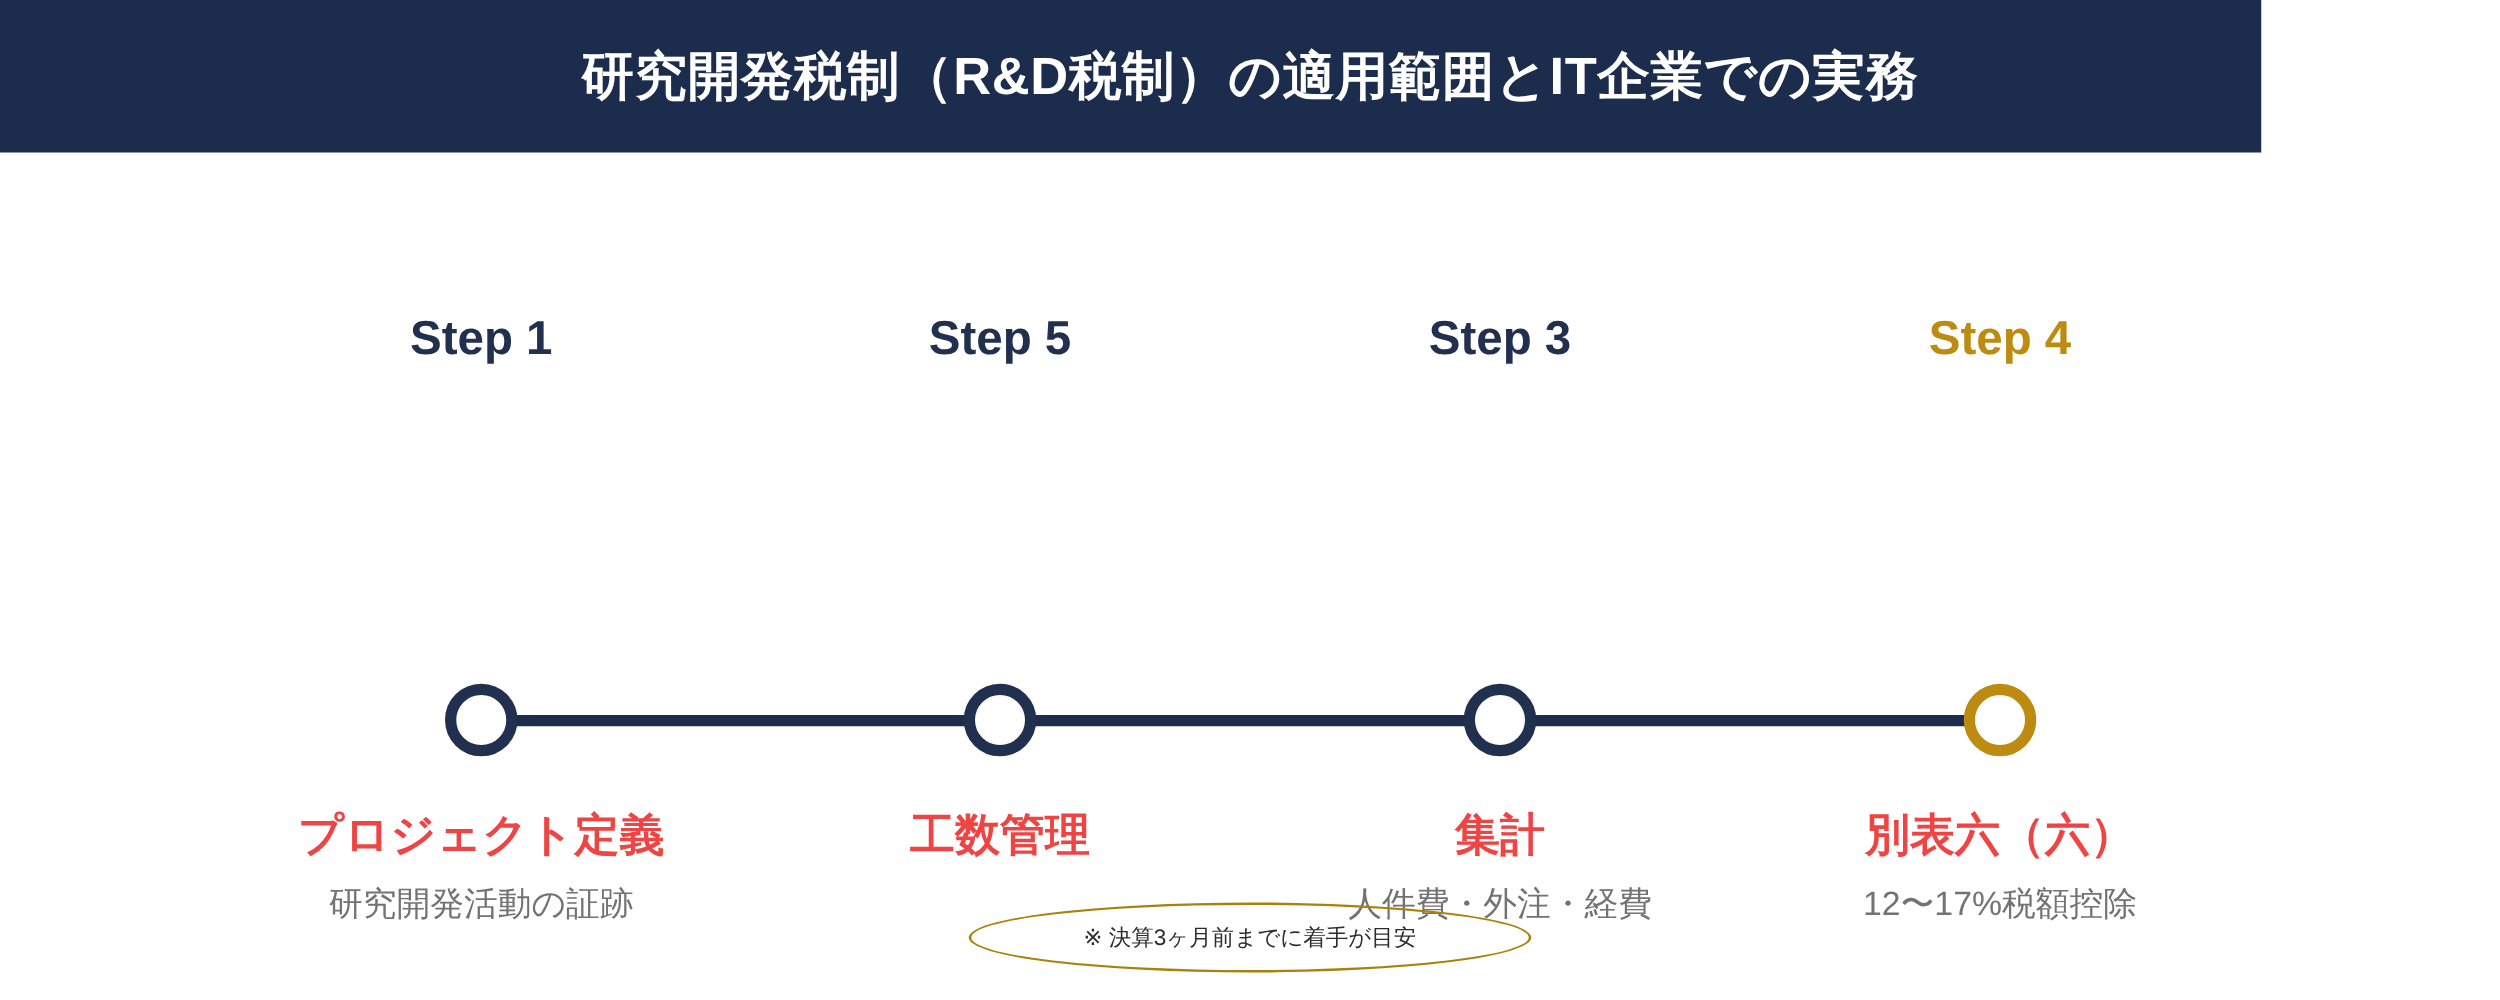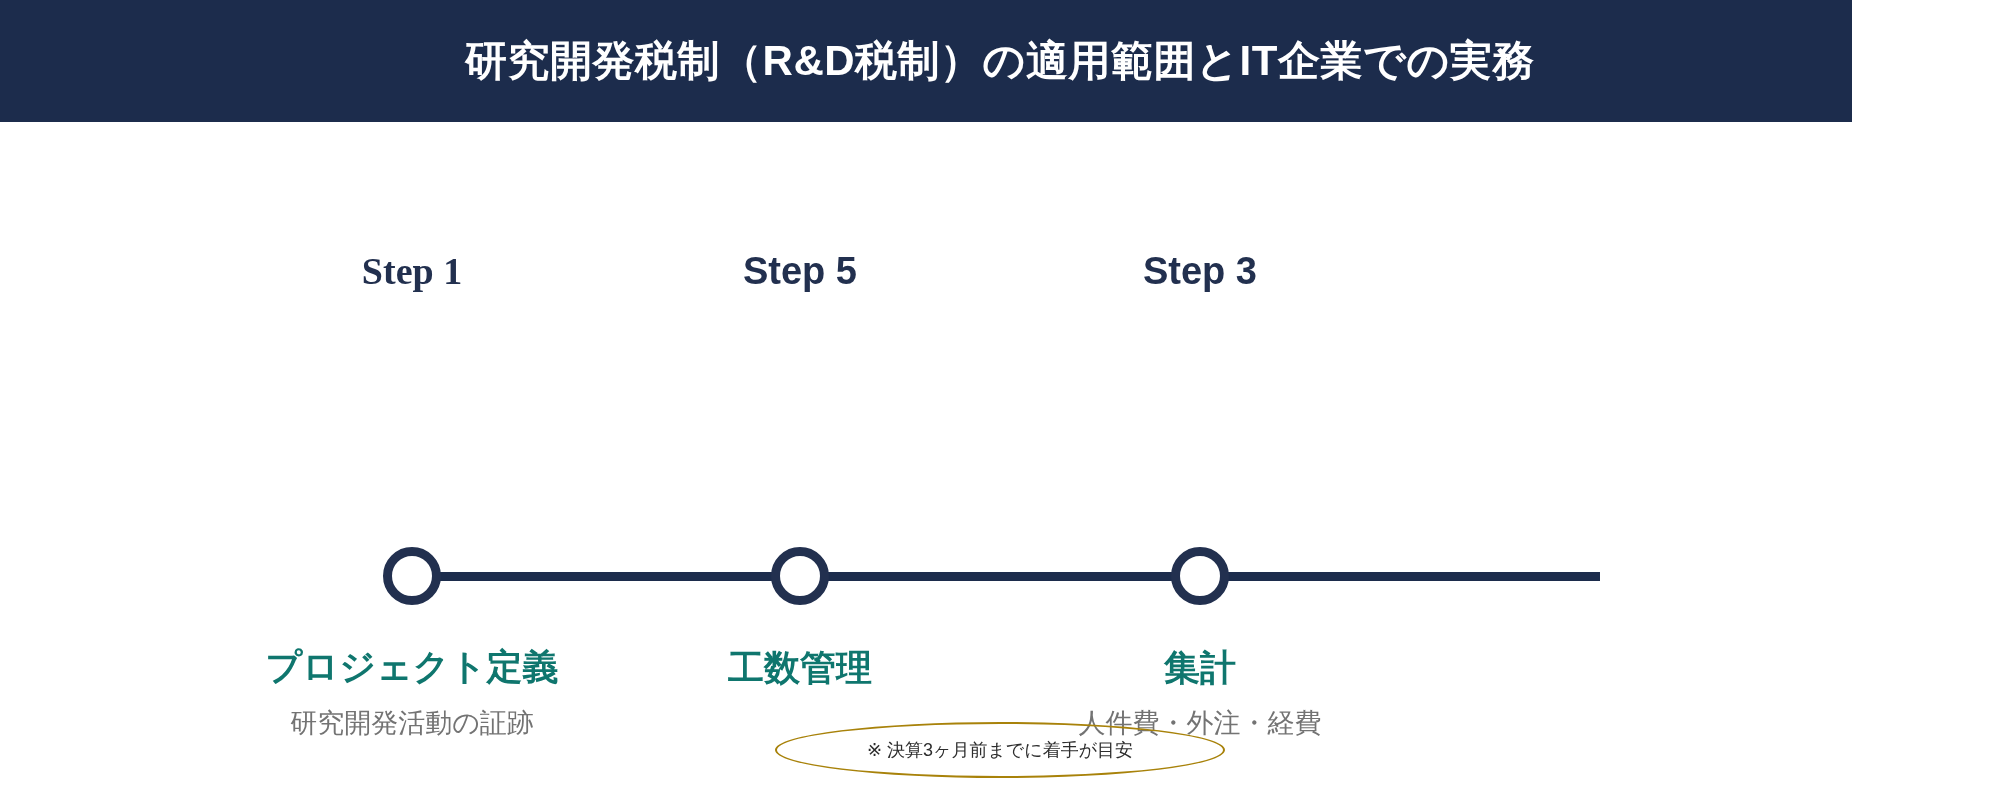--- a/index.html
+++ b/index.html
@@ -12,21 +12,20 @@
     font-family: "Liberation Sans", "DejaVu Sans", sans-serif;
     -webkit-font-smoothing: antialiased;
   }
 
   .slide {
     position: relative;
     width: 1809px;
     height: 800px;
     background: #ffffff;
     overflow: hidden;
-    padding-left: 43px;
   }
 
   
   .header-bar {
     position: absolute;
     left: 0;
     top: 0;
     width: 2000px;
     height: 122px;
     background: #1c2c4c;
@@ -63,21 +62,21 @@
   }
 
   .step {
     position: absolute;
     top: 0;
     width: 400px;
     height: 560px;
     text-align: center;
   }
   
-  .step-1 { left: 212px; font-family: Liberation Serif, serif; }
+  .step-1 { left: 185px; }
   .step-2 { left: 600px; }
   .step-3 { left: 1000px; text-align: center; }
   .step-4 { left: 1400px; }
 
   .step-index {
     position: absolute;
     left: 0;
     top: 130px;
     width: 400px;
     font-size: 38px;
@@ -101,21 +100,21 @@
   }
   .step-4 .step-node { border-color: #bd8b0f; }
 
   .step-label {
     position: absolute;
     left: -20px;
     top: 525px;
     width: 440px;
     font-size: 36px;
     font-weight: bold;
-    color: #0f766e;
+    color: #ef4444;
     line-height: 1.15;
     white-space: nowrap;
   }
 
   .step-sub {
     position: absolute;
     left: -20px;
     top: 585px;
     width: 440px;
     font-size: 27px;
@@ -183,20 +182,26 @@
       <div class="step-label">工数管理</div>
     </div>
 
     <div class="step step-3">
       <div class="step-index">Step 3</div>
       <div class="step-node"></div>
       <div class="step-label">集計</div>
       <div class="step-sub">人件費・外注・経費</div>
     </div>
 
+    <div class="step step-4">
+      <div class="step-index">Step 4</div>
+      <div class="step-node"></div>
+      <div class="step-label">別表六（六）</div>
+      <div class="step-sub">12〜17%税額控除</div>
+    </div>
 
   </div>
 
   <div class="footnote">
     <div class="footnote-ellipse"></div>
     <div class="footnote-text">※ 決算3ヶ月前までに着手が目安</div>
   </div>
 
 </div>
 

